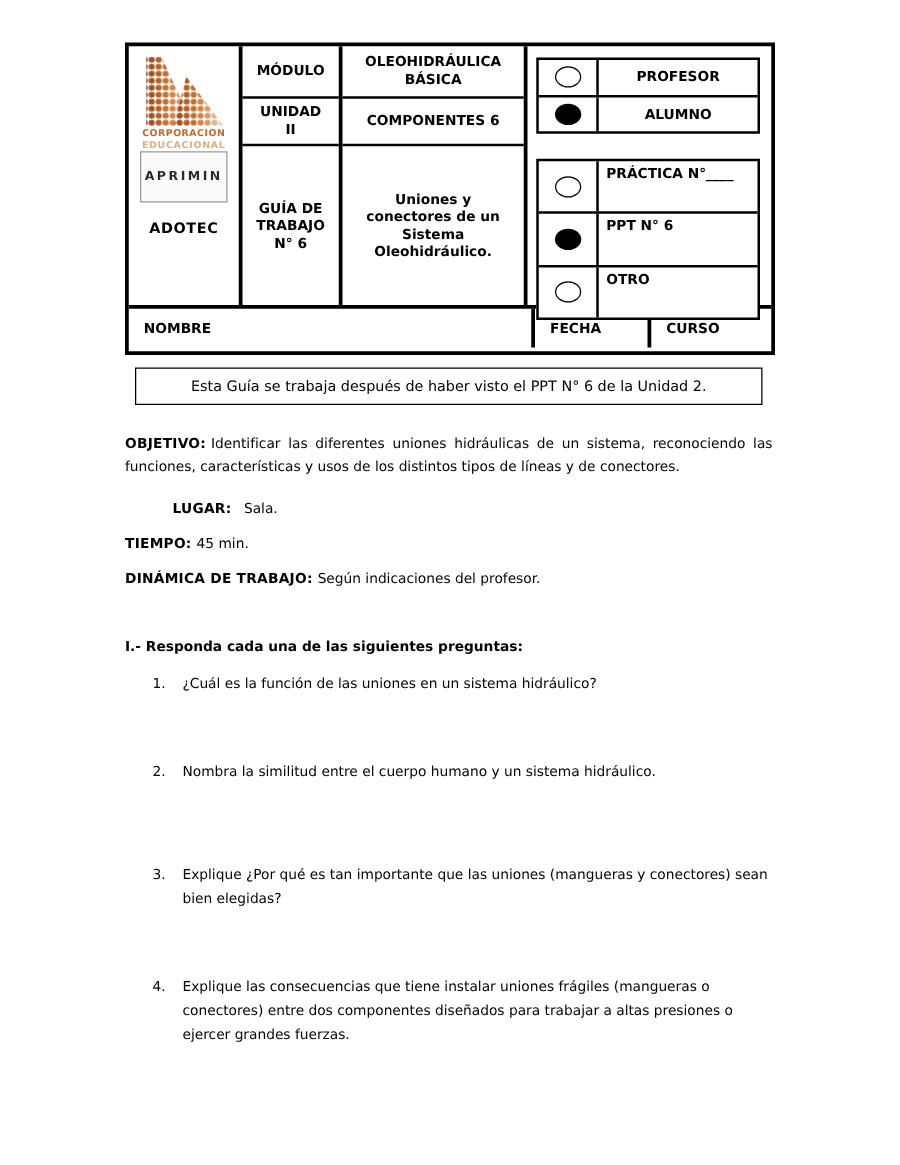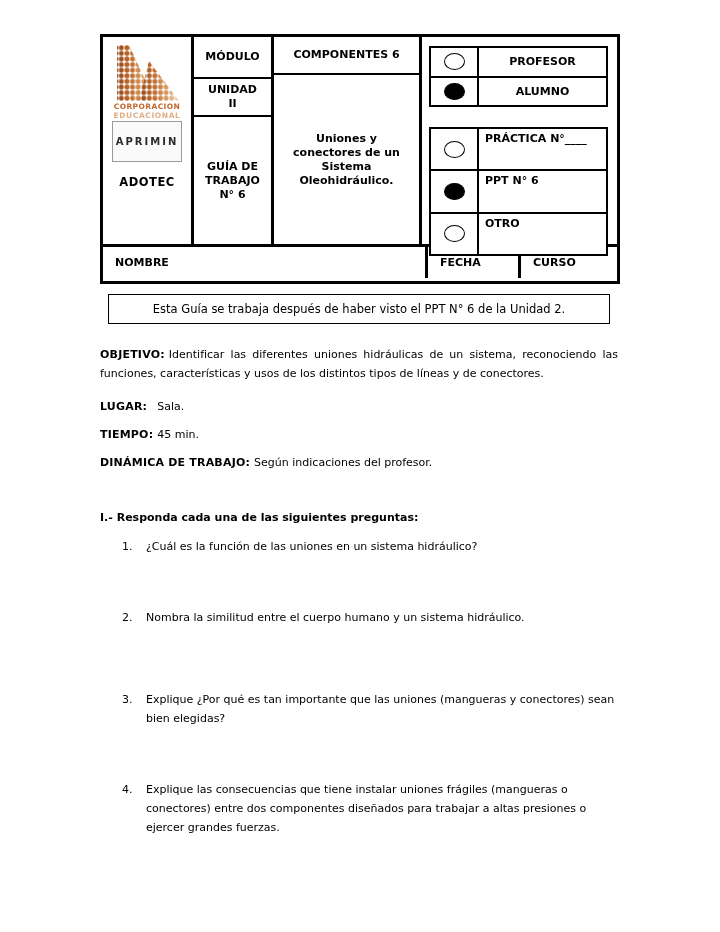--- a/index.html
+++ b/index.html
@@ -57,21 +57,21 @@
 
   
   .content { position:absolute; left:100px; top:294px; width:518px; font-size:11px; line-height:19px; }
   .banner { margin:0 8px; height:30px; border:1px solid #000; display:flex; align-items:center;
             justify-content:center; font-size:11.5px;text-align:center; }
   .para { margin-top:9px; }
   .p-objetivo { margin-top:21px; text-align:justify; }
   .p-lugar { margin-top:14px; }
   .para b { letter-spacing:0.2px; }
   .lbl-gap { margin-right:4px; }
-  .lbl-gap-wide { margin-right:10px; }
+  .lbl-gap-wide { margin-right:10px;margin-left:38px; }
   .section-title { margin-top:36px; font-weight:bold; font-size:11px; }
   .q { display:flex; }
   .q-1 { margin-top:10px; }
   .q-2 { margin-top:52px; }
   .q-3 { margin-top:63px; }
   .q-4 { margin-top:52px; }
   .qnum { margin-left:22px; width:24px; flex-shrink:0; }
   .qtext { flex:1; }
 </style>
 </head>
@@ -111,20 +111,21 @@
         <div class="adotec">ADOTEC</div>
       </div>
 
       <div class="ht-col col-label">
         <div class="cell r1">MÓDULO</div>
         <div class="cell r2">UNIDAD II</div>
         <div class="cell r3">GUÍA DE TRABAJO N° 6</div>
       </div>
 
       <div class="ht-col col-value">
+        <div class="cell r1">OLEOHIDRÁULICA BÁSICA</div>
         <div class="cell r2">COMPONENTES 6</div>
         <div class="cell r3">
           <span class="val-title">Uniones y conectores de un Sistema Oleohidráulico.</span>
         </div>
       </div>
 
       <div class="ht-col col-right">
         <div class="cbox cbox1">
           <div class="crow">
             <div class="ccell">

